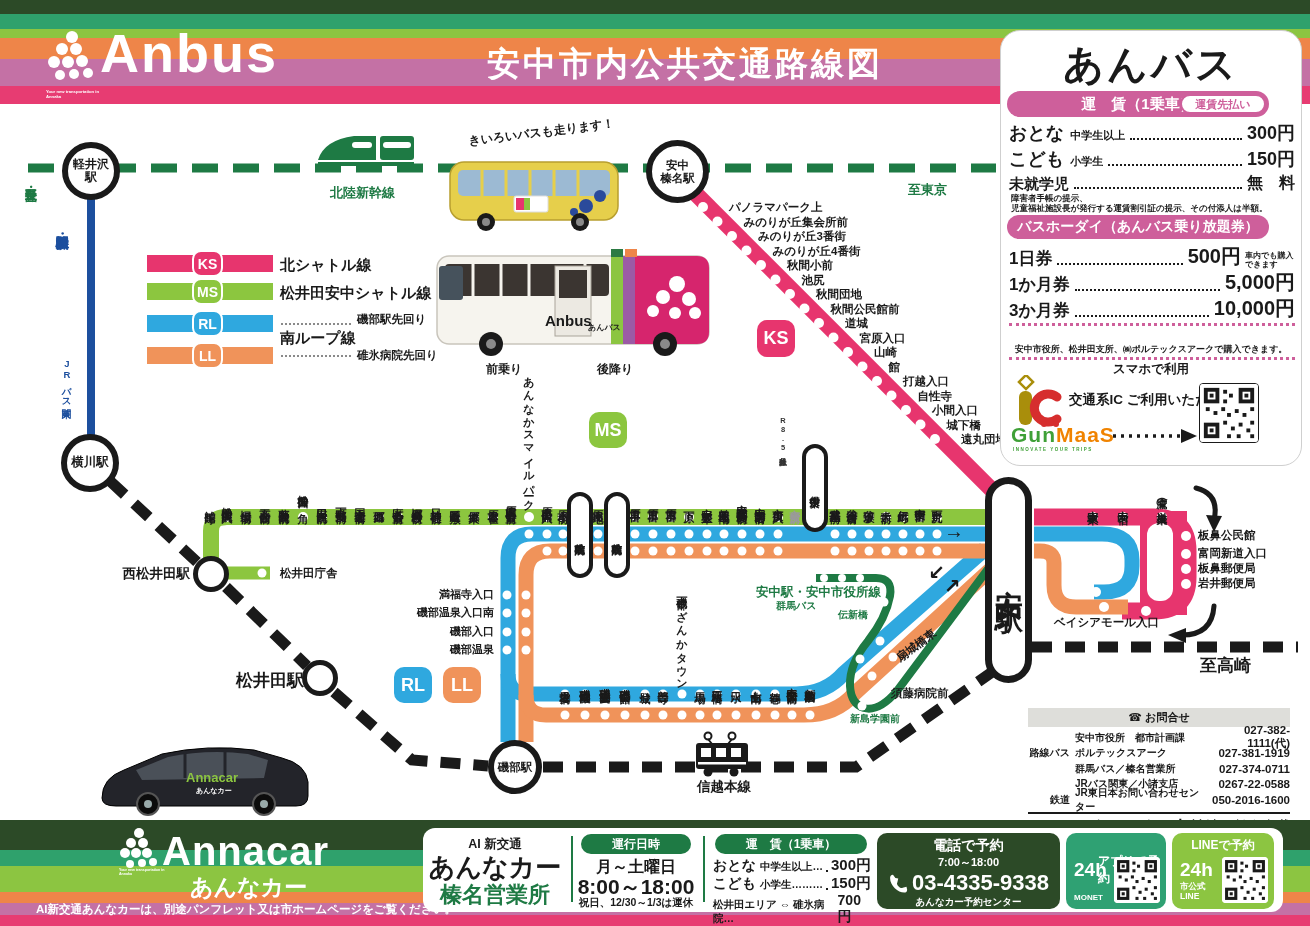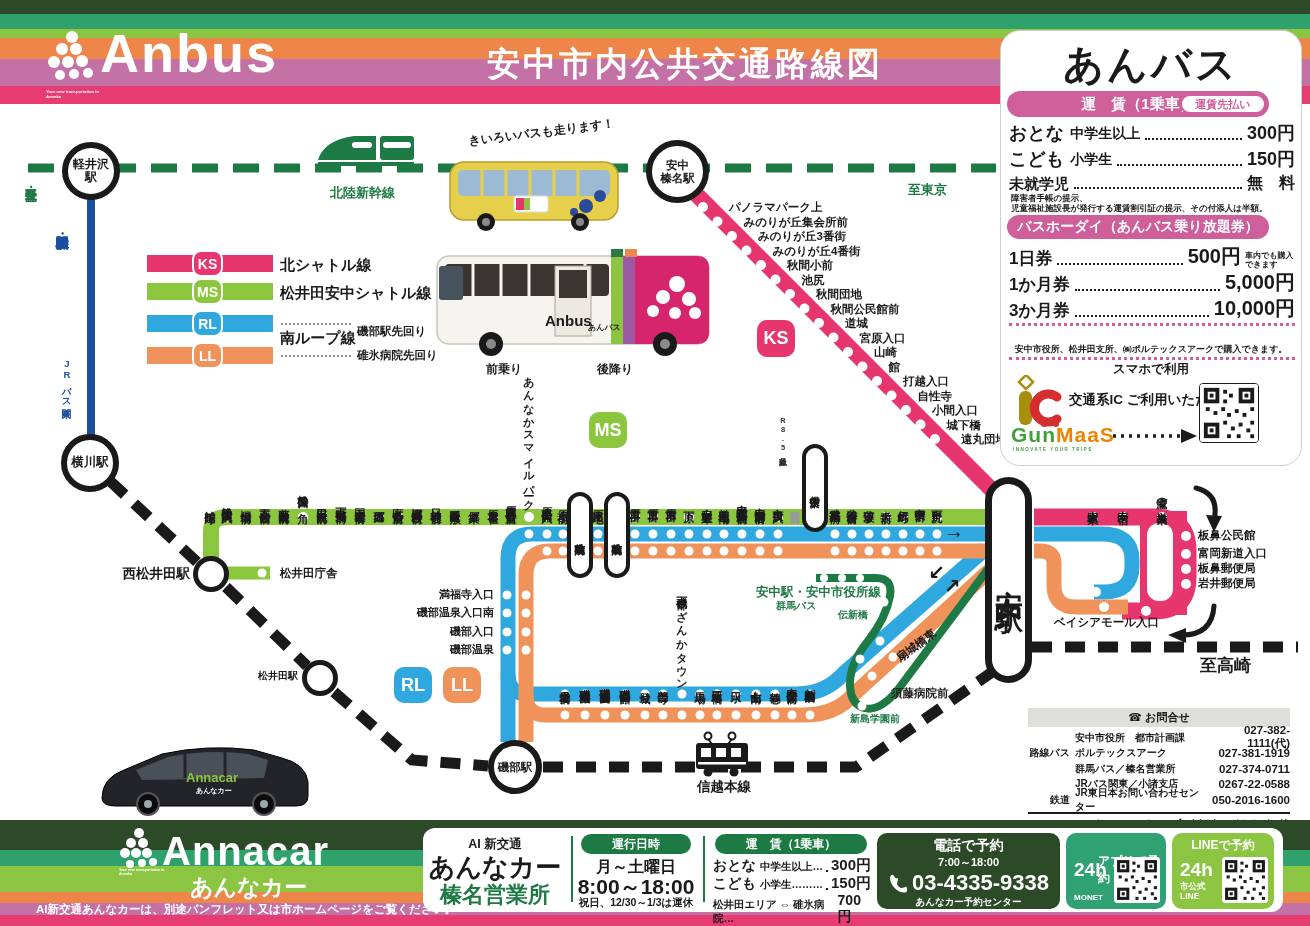--- a/index.html
+++ b/index.html
@@ -36,21 +36,21 @@
   
   #fare-card{position:absolute;left:1000px;top:30px;width:302px;height:436px;background:#fff;
         border:1px solid #cfcfcf;border-radius:20px;z-index:6;box-sizing:border-box;}
   #fare-card .ttl{position:absolute;top:6px;left:0;width:100%;text-align:center;font-size:40px;font-weight:900;letter-spacing:3px;}
   .pinkpill{position:absolute;left:6px;width:262px;background:#CE5F9B;border-radius:14px;color:#fff;
         font-weight:900;display:flex;align-items:center;justify-content:center;}
   .prepay{position:absolute;right:3px;top:3px;width:86px;height:20px;background:#fff;border:2px solid #CE5F9B;
         border-radius:12px;color:#CE5F9B;font-weight:900;font-size:11px;display:flex;align-items:center;justify-content:center;box-sizing:border-box;}
   .frow{position:absolute;left:8px;width:286px;display:flex;align-items:flex-end;}
   .frow .lb{font-weight:900;font-size:18px;}
-  .frow .dt{font-size:14px;font-weight:bold;margin-left:6px;padding-bottom:2px;}
+  .frow .dt{font-size:11px;font-weight:bold;margin-left:6px;padding-bottom:2px;}
   .frow .leader{flex:1;border-bottom:2.5px dotted #1A1A1A;margin:0 5px 5px 5px;}
   .frow .pr{font-weight:900;font-size:18px;text-align:right;}
   .cardsep{position:absolute;left:8px;width:286px;border-top:3px dotted #CE5F9B;}
   .cardctr{position:absolute;left:0;width:100%;text-align:center;}
   
   #contact{position:absolute;left:1028px;top:708px;width:262px;z-index:5;font-weight:bold;}
   #contact .chead{background:#DEDEDA;text-align:center;font-size:11px;padding:2px 0;}
   #contact .crow{display:flex;align-items:center;height:15.5px;font-size:10px;}
   #contact .ccat{width:42px;text-align:right;}
   #contact .cname{width:128px;padding-left:5px;}
@@ -410,21 +410,21 @@
       <div class="legend-band" style="top:347px;background:#F0935A;"></div>
       <div class="legend-badge" style="top:250px;background:#E7356E;">KS</div>
       <div class="legend-badge" style="top:278px;background:#8CC63F;">MS</div>
       <div class="legend-badge" style="top:310px;background:#2FA8DF;">RL</div>
       <div class="legend-badge" style="top:342px;background:#F0935A;">LL</div>
       <div class="legend-label" style="top:256px;">北シャトル線</div>
       <div class="legend-label" style="top:284px;">松井田安中シャトル線</div>
       <div class="legend-label" style="top:329px;">南ループ線</div>
       <div class="legend-dot-line" style="top:323px;"></div>
       <div class="legend-dot-line" style="top:355px;"></div>
-      <div class="legend-sub" style="top:324px;">磯部駅先回り</div>
+      <div class="legend-sub" style="top:312px;">磯部駅先回り</div>
       <div class="legend-sub" style="top:348px;">碓氷病院先回り</div>
     </div>
 
     <div class="badge" style="left:757px;top:320px;width:38px;height:37px;background:#E7356E;font-size:18px;">KS</div>
     <div class="badge" style="left:589px;top:412px;width:38px;height:36px;background:#8CC63F;font-size:18px;">MS</div>
     <div class="badge" style="left:394px;top:667px;width:38px;height:36px;background:#2FA8DF;font-size:18px;">RL</div>
     <div class="badge" style="left:443px;top:667px;width:38px;height:36px;background:#F0935A;font-size:18px;">LL</div>
 
     <div class="abs" style="left:468px;top:124px;font-size:12px;font-weight:900;transform:rotate(-7deg);">きいろいバスも走ります！</div>
     <div class="abs" style="left:486px;top:361px;font-size:12px;font-weight:bold;">前乗り</div>
@@ -449,21 +449,21 @@
     <div class="arrowch" style="left:944px;top:574px;">↗</div>
 
     <div class="station-circle" style="left:62px;top:142px;width:58px;height:58px;font-size:12px;">軽井沢
 駅</div>
     <div class="station-circle" style="left:61px;top:434px;width:58px;height:58px;font-size:12.5px;">横川駅</div>
     <div class="station-circle" style="left:646px;top:140px;width:63px;height:63px;font-size:11.5px;">安中
 榛名駅</div>
     <div class="station-circle" style="left:193px;top:556px;width:36px;height:36px;border-width:5px;"></div>
     <div class="hstop-r" style="left:112px;top:565px;width:78px;font-size:13.5px;font-weight:900;">西松井田駅</div>
     <div class="station-circle" style="left:302px;top:660px;width:36px;height:36px;border-width:5px;"></div>
-    <div class="hstop-r" style="left:236px;top:669px;width:62px;font-size:10px;font-weight:900;">松井田駅</div>
+    <div class="hstop-r" style="left:236px;top:669px;width:62px;font-size:17px;font-weight:900;">松井田駅</div>
     <div class="station-circle" style="left:488px;top:740px;width:54px;height:54px;font-size:11.5px;">磯部駅</div>
     <div class="abs" style="left:985px;top:477px;width:47px;height:206px;background:#fff;border:7px solid #1A1A1A;border-radius:26px;box-sizing:border-box;display:flex;align-items:center;justify-content:center;z-index:4;">
       <span class="vtext" style="font-size:28px;font-weight:900;letter-spacing:9px;">安中駅</span>
     </div>
   <div class="vstop" style="left: 204px; top: 505px;">補陀寺</div>
       <div class="vstop" style="left: 221px; top: 505px;">松井田病院入口</div>
       <div class="vstop" style="left: 240px; top: 505px;">旧役場前</div>
       <div class="vstop" style="left: 259px; top: 505px;">商工会館前</div>
       <div class="vstop" style="left: 278px; top: 505px;">藤巻医院前</div>
       <div class="vstop" style="left: 297px; top: 505px;">松井田四つ角</div>

